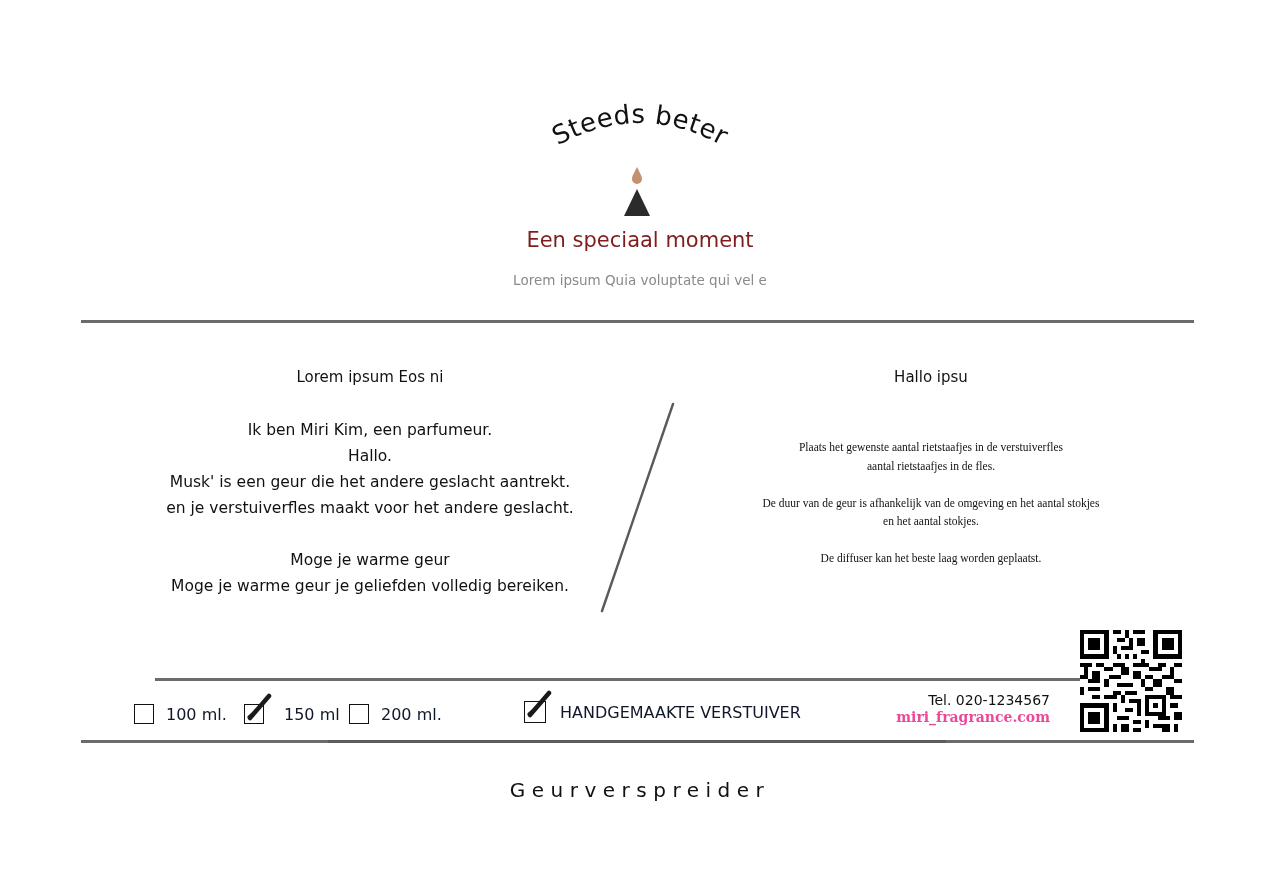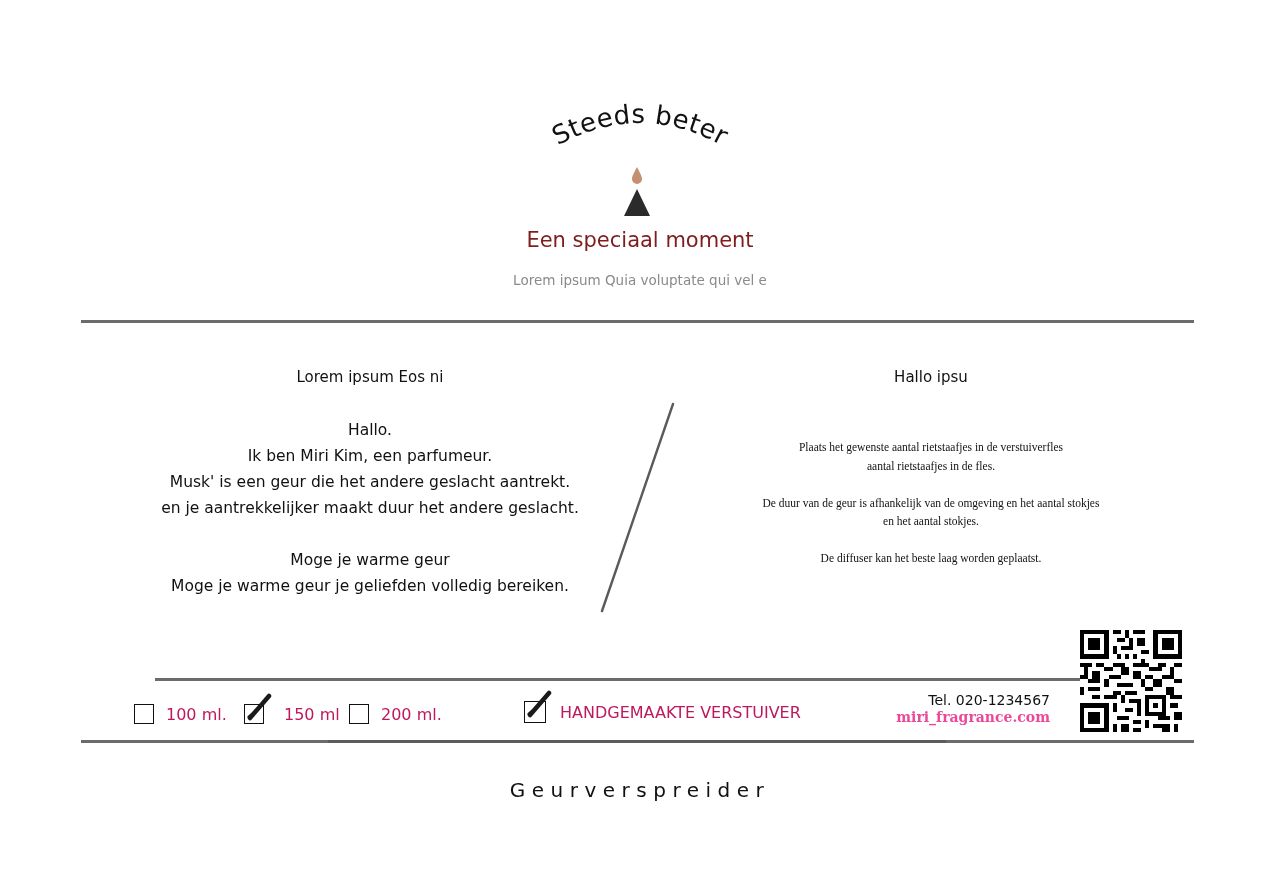--- a/index.html
+++ b/index.html
@@ -26,21 +26,21 @@
     .right-col { left: 730px; width: 402px; }
     .right-head { top: 368px; font-size: 15px; }
     .right-body { top: 438px; font-size: 11.5px; line-height: 18.5px; font-family: Liberation Serif, serif; }
     .right-body .gap { height: 18.5px; }
 
     .slash { left: 590px; top: 400px; }
 
     .opt { display: flex; align-items: center; top: 698px; height: 32px; }
     .checkbox { width: 20px; height: 20px; border: 1.6px solid #111; background: #fff; position: relative; flex: none; }
     .check-mark { position: absolute; left: 2px; top: -12px; width: 26px; height: 30px; }
-    .opt-label { font-size: 16px; color: #be185d; margin-left: 12px; white-space: nowrap; }
+    .opt-label { font-size: 16px; color: #0f172a; margin-left: 12px; white-space: nowrap; }
 
     .contact { left: 860px; top: 692px; width: 190px; text-align: right; }
     .tel { font-size: 14px; color: #111; line-height: 17px; }
     .site { font-family: "DejaVu Serif", serif; font-weight: bold; font-size: 14px; line-height: 17px; color: #ec4899; }
 
     .qr { left: 1080px; top: 630px; width: 102px; height: 102px; background: #fff; }
 
     .footer-title { left: 340px; top: 778px; width: 600px; font-size: 20px; letter-spacing: 6.5px; color: #111; }
   </style>
 </head>
@@ -60,24 +60,24 @@
   <polygon points="15,24 2,51 28,51" fill="#2b2b2b"></polygon>
 </svg>
 
 <div class="abs headline center-text">Een speciaal moment</div>
 <div class="abs subline center-text">Lorem ipsum Quia voluptate qui vel e</div>
 
 <div class="abs hr" style="left:81px; top:320px; width:1113px;"></div>
 
 <div class="abs left-col left-head center-text">Lorem ipsum Eos ni</div>
 <div class="abs left-col left-body center-text">
+  <div>Ik ben Miri Kim, een parfumeur.</div>
   <div>Hallo.</div>
-  <div>Ik ben Miri Kim, een parfumeur.</div>
   <div>Musk' is een geur die het andere geslacht aantrekt.</div>
-  <div>en je aantrekkelijker maakt duur het andere geslacht.</div>
+  <div>en je verstuiverfles maakt voor het andere geslacht.</div>
   <div class="gap"></div>
   <div>Moge je warme geur</div>
   <div>Moge je warme geur je geliefden volledig bereiken.</div>
 </div>
 
 <svg class="abs slash" width="100" height="220" viewBox="0 0 100 220">
   <line x1="83" y1="4" x2="12" y2="211" stroke="#5a5a5a" stroke-width="2.4" stroke-linecap="round"></line>
 </svg>
 
 <div class="abs right-col right-head center-text">Hallo ipsu</div>

